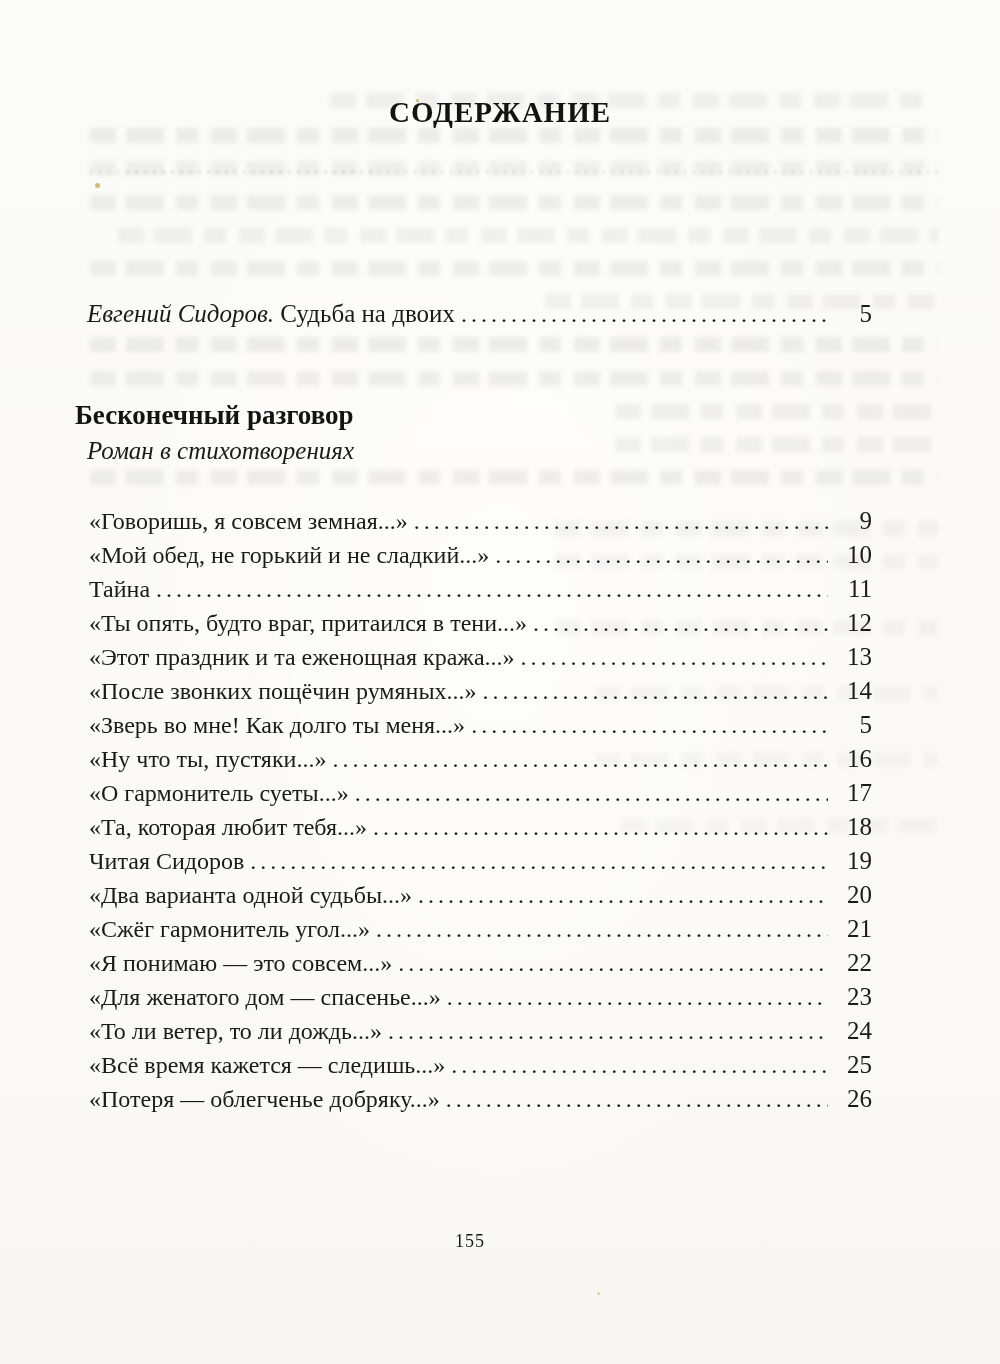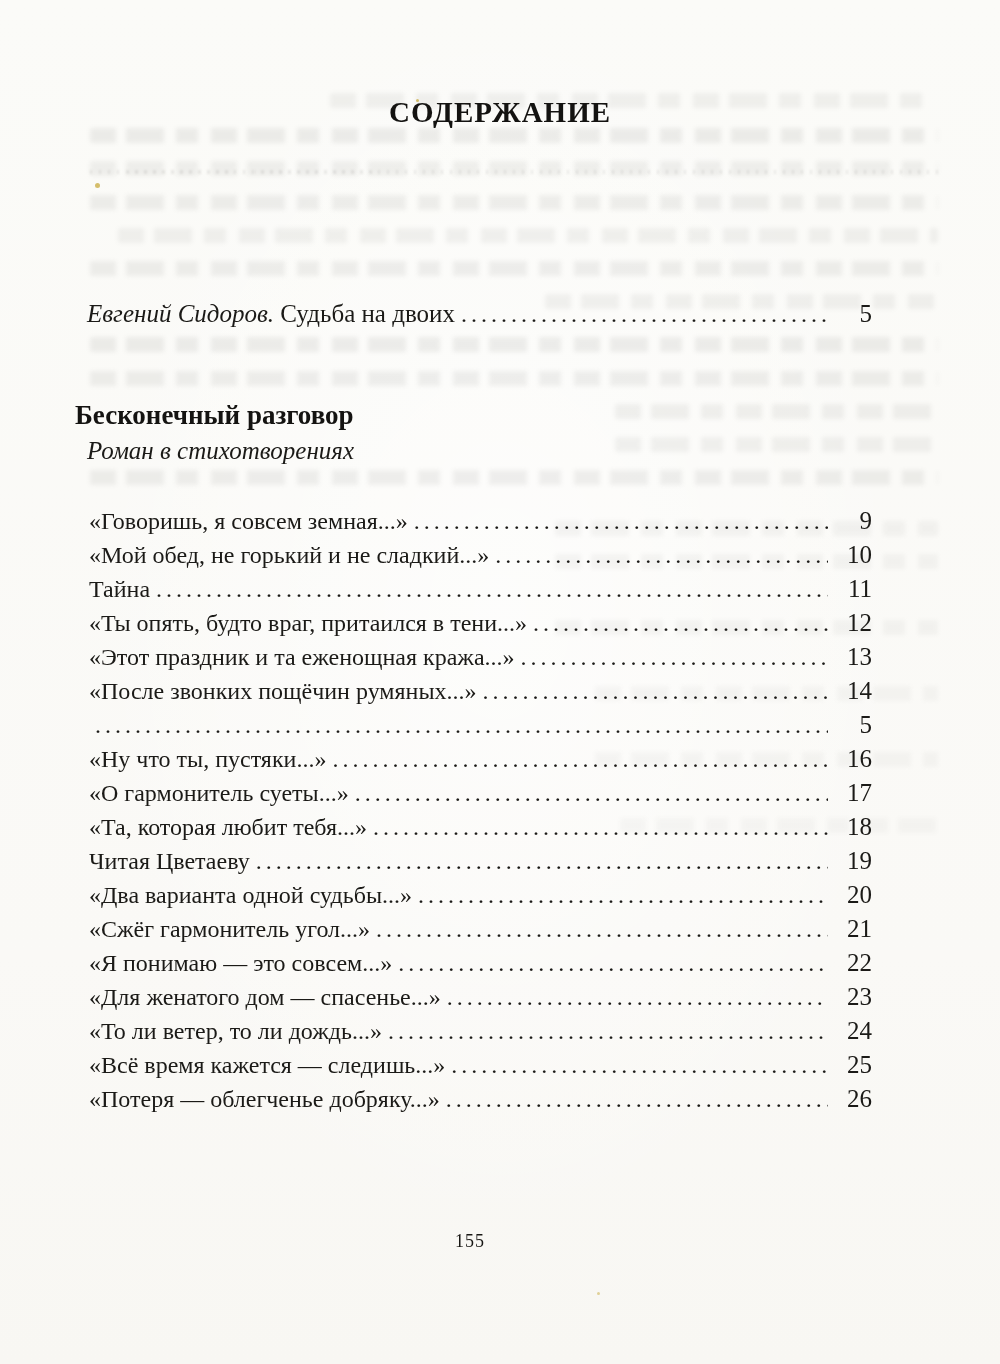--- a/index.html
+++ b/index.html
@@ -141,20 +141,21 @@
       <span class="pnum">13</span>
     </div>
 
     <div class="toc-row">
       <span class="toc-title">«После звонких пощёчин румяных...» </span>
       <span class="leader">................................................................................................................................................................</span>
       <span class="pnum">14</span>
     </div>
 
     <div class="toc-row">
+      <span class="toc-title">«Зверь во мне! Как долго ты меня...»</span>
       <span class="leader">................................................................................................................................................................</span>
       <span class="pnum">5</span>
     </div>
 
     <div class="toc-row">
       <span class="toc-title">«Ну что ты, пустяки...»</span>
       <span class="leader">................................................................................................................................................................</span>
       <span class="pnum">16</span>
     </div>
 
@@ -164,21 +165,21 @@
       <span class="pnum">17</span>
     </div>
 
     <div class="toc-row">
       <span class="toc-title">«Та, которая любит тебя...» </span>
       <span class="leader">................................................................................................................................................................</span>
       <span class="pnum">18</span>
     </div>
 
     <div class="toc-row">
-      <span class="toc-title">Читая Цветаеву </span>
+      <span class="toc-title">Читая Сидоров </span>
       <span class="leader">................................................................................................................................................................</span>
       <span class="pnum">19</span>
     </div>
 
     <div class="toc-row">
       <span class="toc-title">«Два варианта одной судьбы...» </span>
       <span class="leader">................................................................................................................................................................</span>
       <span class="pnum">20</span>
     </div>
 

